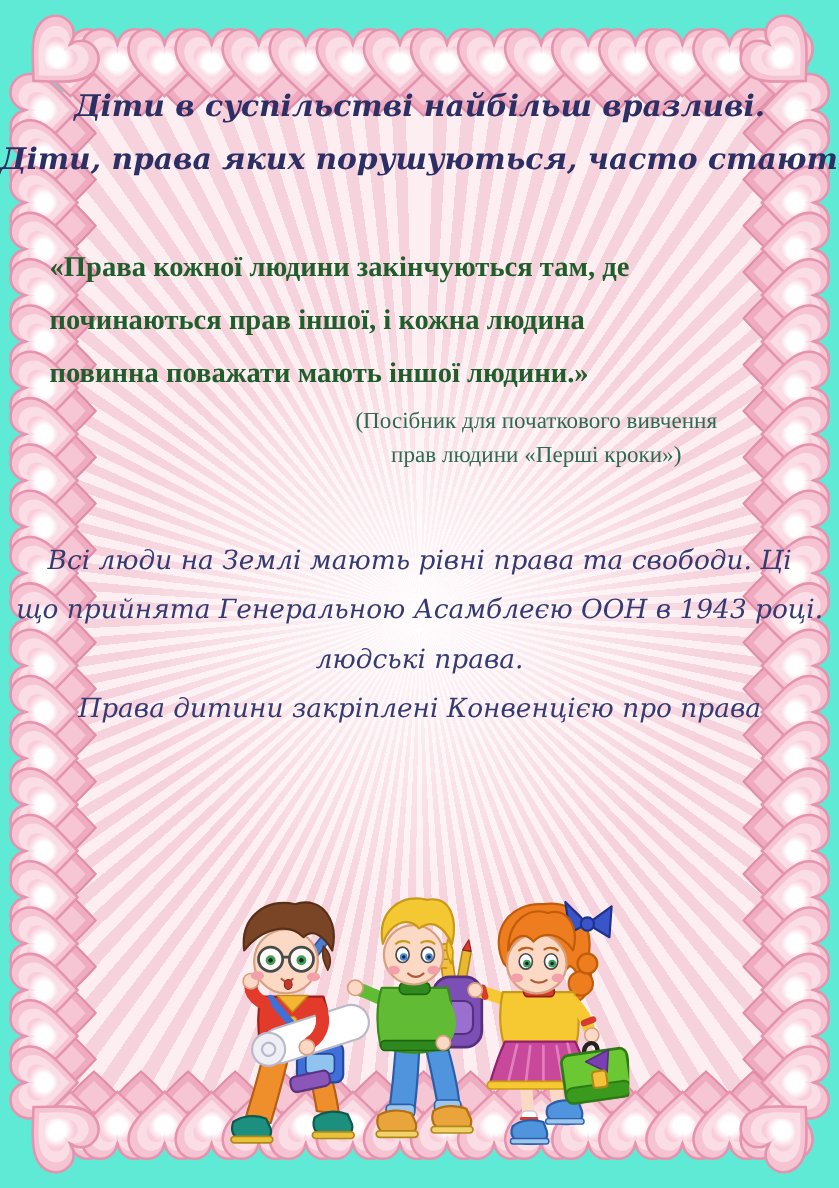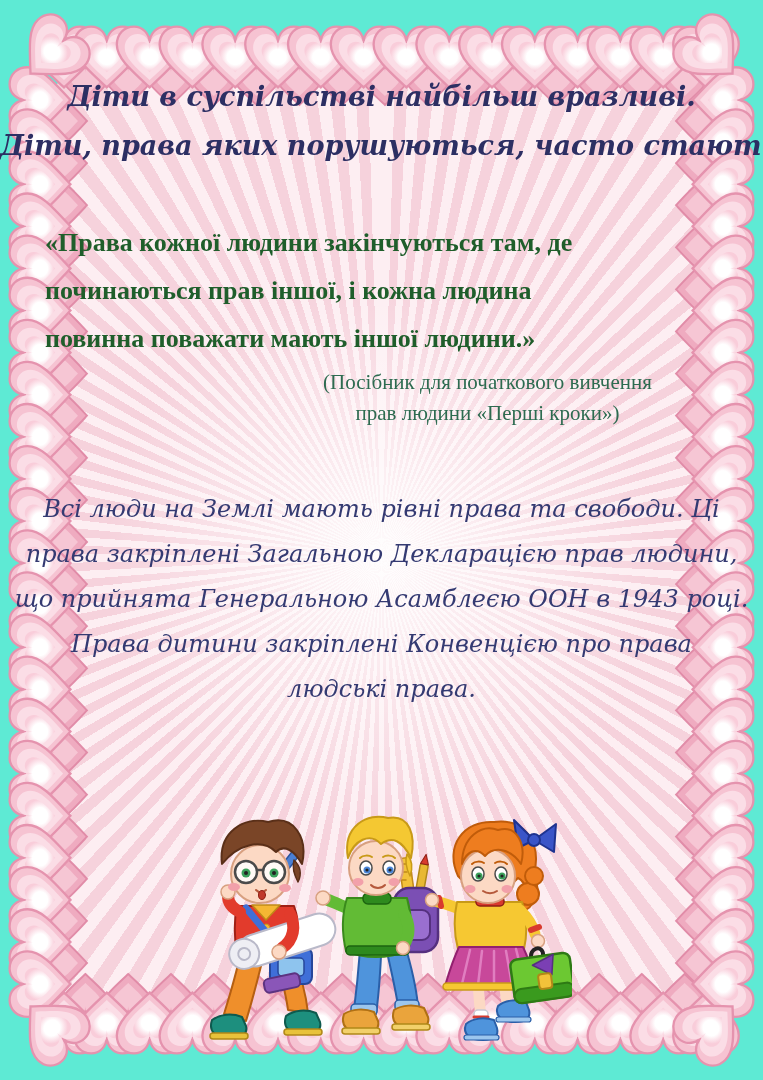--- a/index.html
+++ b/index.html
@@ -735,24 +735,23 @@
     <div class="line">повинна поважати мають іншої людини.»</div>
   </div>
 
   <div class="txt attribution">
     <div class="line">(Посібник для початкового вивчення</div>
     <div class="line">прав людини «Перші кроки»)</div>
   </div>
 
   <div class="txt bodytxt">
     <div class="line">Всі люди на Землі мають рівні права та свободи. Ці</div>
-    <div class="line">права закріплені Загальною Декларацією прав людини,</div>
     <div class="line">що прийнята Генеральною Асамблеєю ООН в 1943 році.</div>
+    <div class="line">людські права.</div>
     <div class="line">Права дитини закріплені Конвенцією про права</div>
-    <div class="line">людські права.</div>
   </div>
 
   <svg id="kids" width="390" height="250" viewBox="0 0 390 250" xmlns="http://www.w3.org/2000/svg" stroke-linejoin="round" stroke-linecap="round">
 
     <g>
 
       <path d="M60,148 C55,175 48,196 42,216 L64,223 C71,200 75,184 79,168 Z" fill="#ef8f2b" stroke="#b55f12" stroke-width="2"></path>
       <path d="M93,152 C99,178 104,196 106,212 L126,215 C124,195 117,172 110,154 Z" fill="#ef8f2b" stroke="#b55f12" stroke-width="2"></path>
 
       <path d="M30,222 C26,234 34,240 48,240 C60,240 66,236 64,228 L60,219 C50,215 38,216 30,222 Z" fill="#1d8f7e" stroke="#0d5a4e" stroke-width="2"></path>

